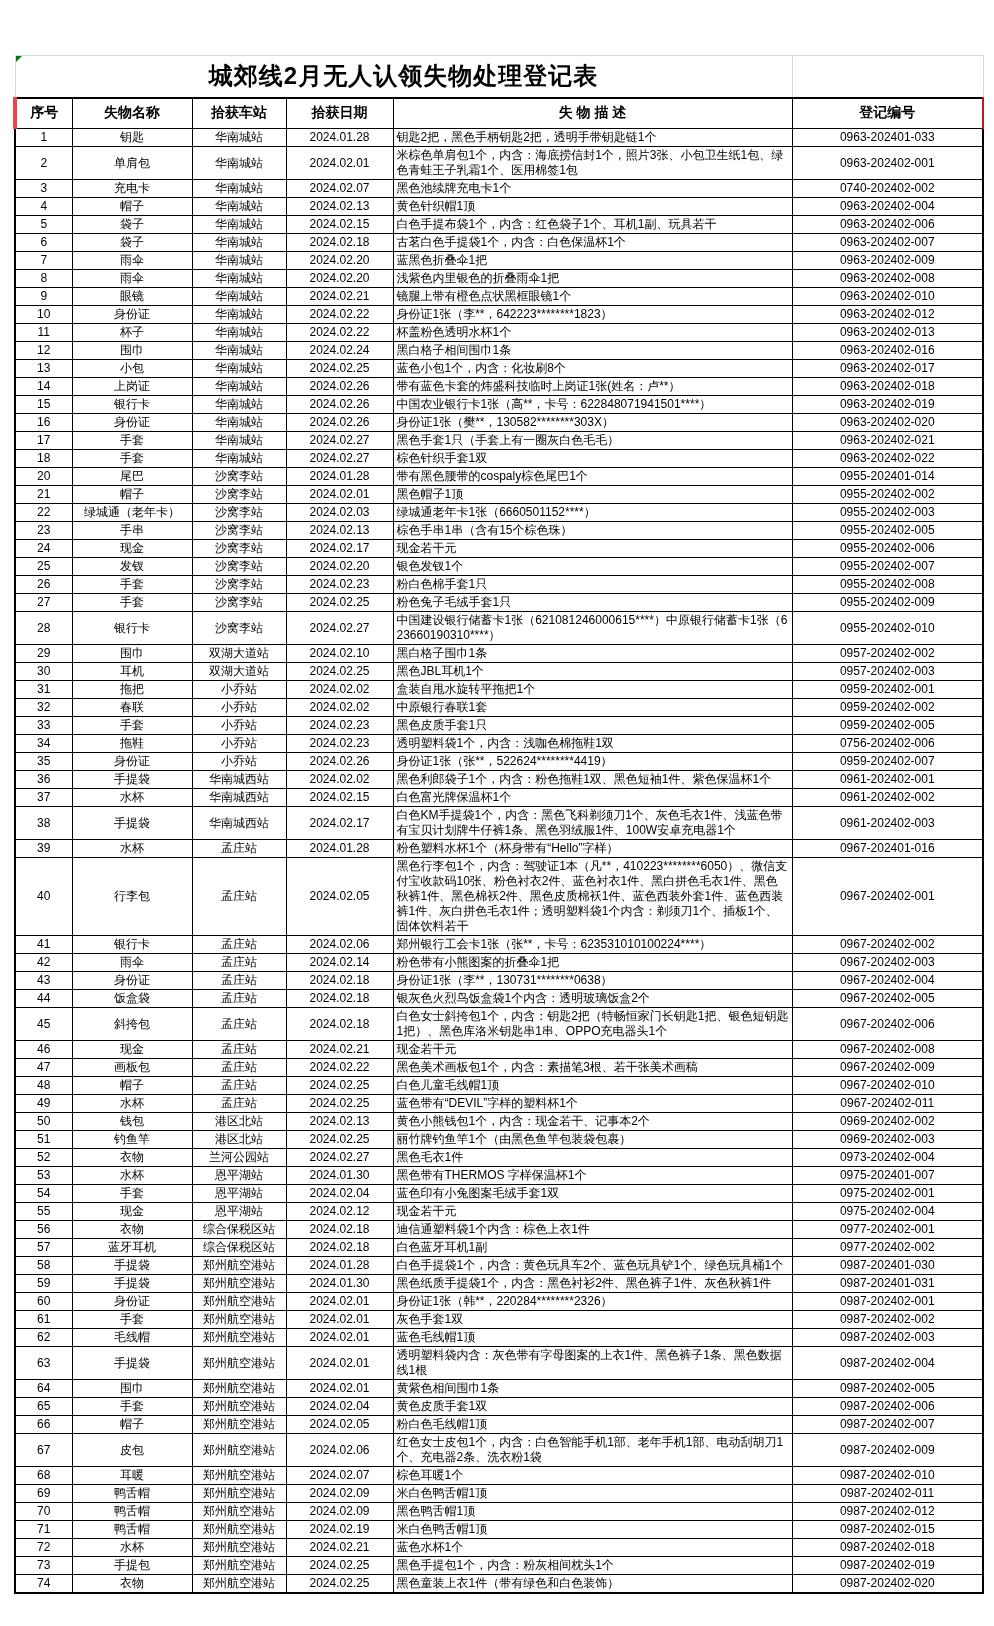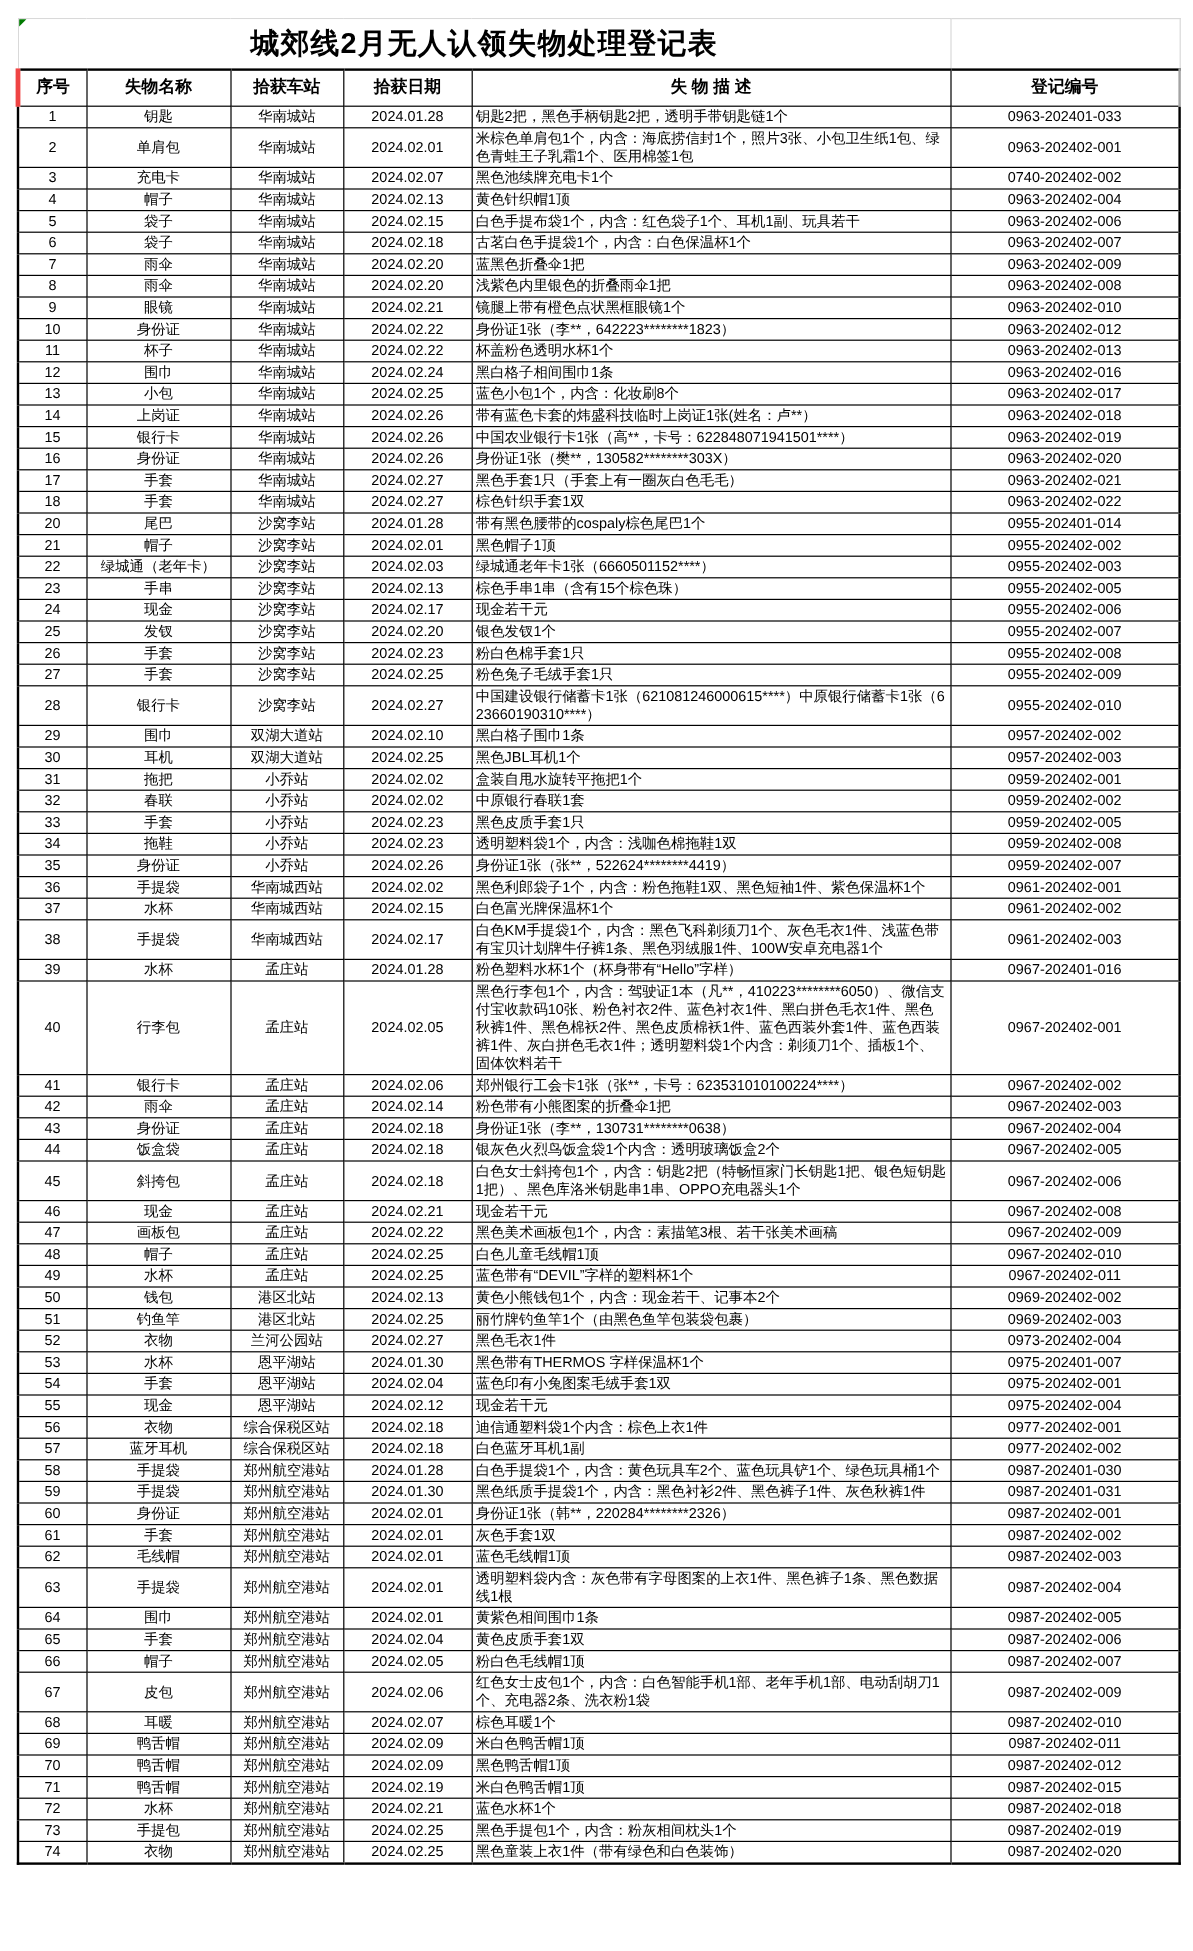--- a/index.html
+++ b/index.html
@@ -8,20 +8,21 @@
     width: 994px; height: 1626px;
     background: #ffffff;
     font-family: "Liberation Sans", "DejaVu Sans", sans-serif;
     color: #000000;
   }
   .sheet { position: absolute; top: 15px; left: 13px; }
   table.registry {
     border-collapse: collapse;
     table-layout: fixed;
     width: 968px;
+    margin-top: 40px;
   }
   col.c0 { width: 57px; }
   col.c1 { width: 120px; }
   col.c2 { width: 94px; }
   col.c3 { width: 107px; }
   col.c4 { width: 399px; }
   col.c5 { width: 191px; }
 
   
   tr.title-row td {
@@ -49,21 +50,21 @@
     border: 1px solid #000000;
     border-top: 2px solid #000000;
     height: 31px;
     font-weight: bold;
     font-size: 14px;
     text-align: center;
     vertical-align: middle;
     background: #ffffff;
   }
   tr.header-row th:first-child { border-left: 4px solid #ef4444; }
-  tr.header-row th:last-child  { border-right: 2px solid #a3a3a3; }
+  tr.header-row th:last-child  { border-right: 2px solid #b91c1c; }
 
   tbody td {
     border: 1px solid #000000;
     font-size: 12px;
     line-height: 15px;
     padding: 1px 2px;
     vertical-align: middle;
     text-align: center;
     word-break: break-all;
     background: #ffffff;
@@ -360,21 +361,21 @@
           <td class="col-3">2024.02.23</td>
           <td class="col-4">黑色皮质手套1只</td>
           <td class="col-5">0959-202402-005</td>
         </tr>
         <tr>
           <td class="col-0">34</td>
           <td class="col-1">拖鞋</td>
           <td class="col-2">小乔站</td>
           <td class="col-3">2024.02.23</td>
           <td class="col-4">透明塑料袋1个，内含：浅咖色棉拖鞋1双</td>
-          <td class="col-5">0959-202402-008</td>
+          <td class="col-5">0756-202402-006</td>
         </tr>
         <tr>
           <td class="col-0">35</td>
           <td class="col-1">身份证</td>
           <td class="col-2">小乔站</td>
           <td class="col-3">2024.02.26</td>
           <td class="col-4">身份证1张（张**，522624********4419）</td>
           <td class="col-5">0959-202402-007</td>
         </tr>
         <tr>

